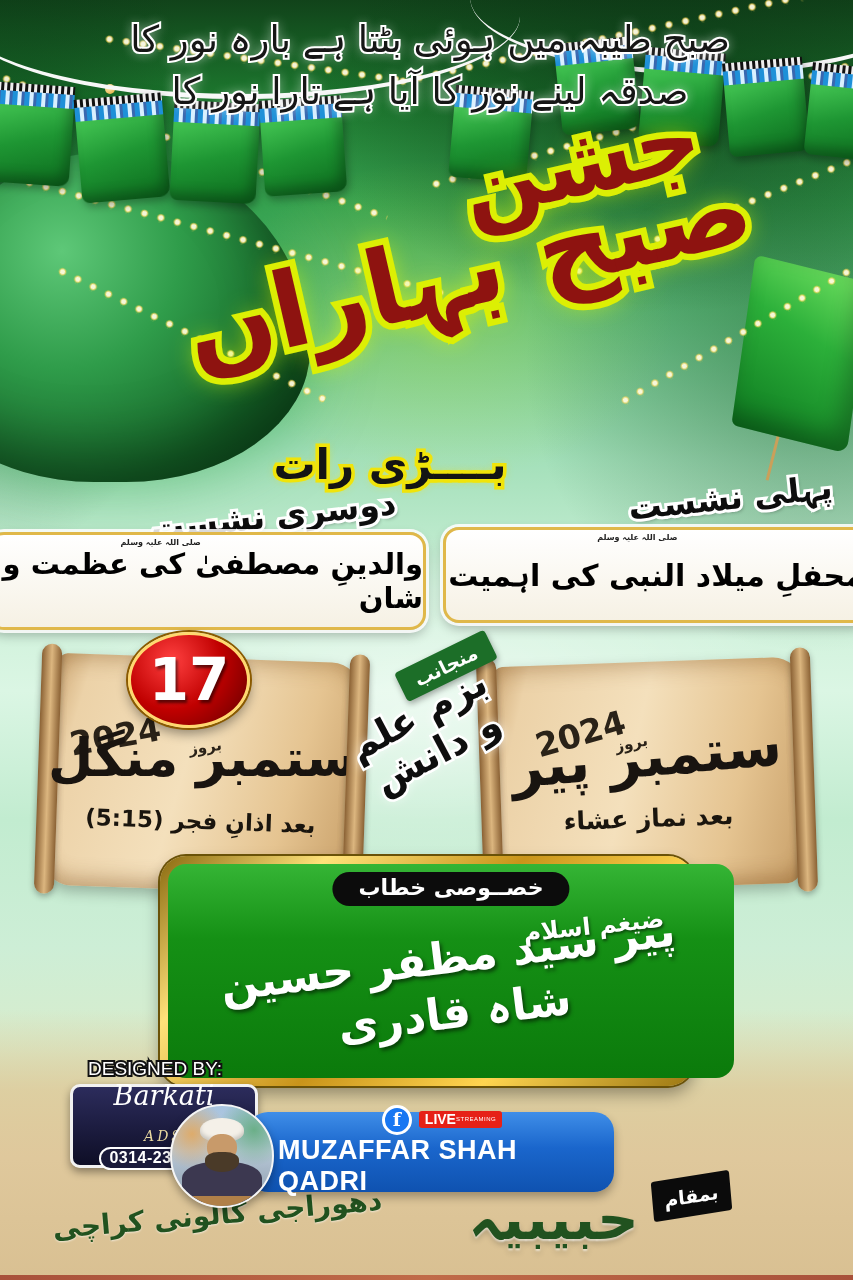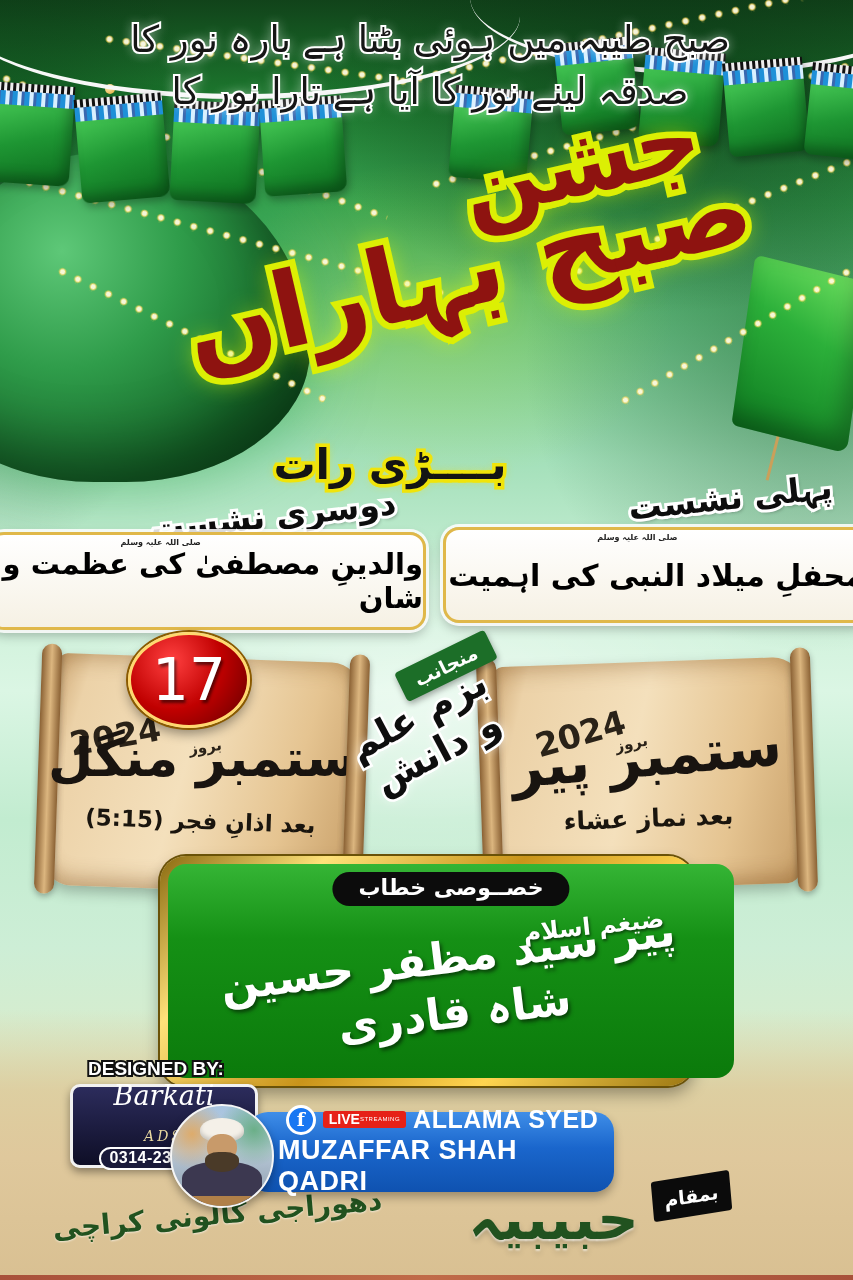--- a/index.html
+++ b/index.html
@@ -113,21 +113,21 @@
   .md{position:absolute;left:0;right:0;text-align:center;direction:rtl;font-weight:bold;color:#191410;}
   .sr .md{top:62px;font-size:56px;transform:rotate(-3deg);}
   .sl .md{top:70px;font-size:52px;transform:rotate(-2deg);}
   .tm{position:absolute;left:0;right:0;text-align:center;direction:rtl;font-weight:bold;color:#1a150e;}
   .sr .tm{top:142px;font-size:25px;}
   .sl .tm{top:150px;font-size:23px;}
   .badge{position:absolute;width:116px;height:90px;border-radius:50%;
     background:radial-gradient(circle at 35% 28%,#ff4040,#c00000 50%,#700000 92%);
     border:3px solid #ffd870;box-shadow:0 0 0 2px #8a5a00,0 6px 12px rgba(0,0,0,.4);
     display:flex;align-items:center;justify-content:center;
-    color:#fff;font-size:58px;font-weight:normal;text-shadow:2px 3px 3px rgba(0,0,0,.55);}
+    color:#fff;font-size:58px;font-weight:bold;text-shadow:2px 3px 3px rgba(0,0,0,.55);}
   .b16{left:582px;top:632px;}
   .b17{left:128px;top:632px;}
   
   .org-badge{position:absolute;left:396px;top:650px;transform:rotate(-26deg);
     background:#1c6e28;color:#fff;font-size:19px;font-weight:bold;direction:rtl;
     padding:5px 16px;border-radius:4px;box-shadow:0 3px 6px rgba(0,0,0,.35);}
   .org-name{position:absolute;left:338px;top:692px;width:180px;transform:rotate(-28deg);
     font-size:38px;font-weight:bold;color:#0e0e0e;direction:rtl;text-align:center;line-height:1.1;
     --sw:5px;--sc:#ffffff;--sglow:0 0 12px rgba(255,255,255,.9);}
   
@@ -139,21 +139,21 @@
   .pill{position:absolute;top:8px;left:50%;transform:translateX(-50%);
     background:#0c0c0c;color:#fff;font-size:22px;font-weight:bold;direction:rtl;
     padding:3px 26px 6px;border-radius:18px;white-space:nowrap;}
   .prefix{position:absolute;top:48px;right:70px;transform:rotate(-6deg);
     color:#fff;font-size:24px;font-weight:bold;direction:rtl;text-shadow:1px 2px 3px rgba(0,0,0,.55);}
   .spk{position:absolute;top:66px;left:10px;right:10px;transform:rotate(-7deg);
     color:#fff;font-size:44px;font-weight:bold;direction:rtl;text-align:center;line-height:1.25;
     text-shadow:2px 3px 4px rgba(0,0,0,.5);}
   
   .designed-label{position:absolute;left:88px;top:1058px;font-family:"Liberation Sans",sans-serif;
-    font-size:19px;font-weight:bold;color:#fff;--sw:4px;--sc:#111;}
+    font-size:19px;font-weight:normal;color:#fff;--sw:4px;--sc:#111;}
   .navy-box{position:absolute;left:70px;top:1084px;width:188px;height:84px;border-radius:10px;
     background:linear-gradient(180deg,#2c2c5c,#0e0e26);border:3px solid #f2f2f2;
     box-shadow:0 4px 8px rgba(0,0,0,.4);display:flex;flex-direction:column;align-items:center;justify-content:center;
     box-sizing:border-box;}
   .brand{font-family:"DejaVu Serif",serif;font-style:italic;font-size:27px;color:#fff;line-height:1;}
   .brand2{font-family:"DejaVu Serif",serif;font-style:italic;font-size:14px;letter-spacing:3px;color:#e8d8a0;line-height:1.1;margin-top:20px;}
   .phone{margin-top:3px;border:2px solid #fff;border-radius:12px;padding:0 8px 1px;
     background:#1a1a3a;color:#fff;font-family:"Liberation Sans",sans-serif;font-size:16px;font-weight:bold;letter-spacing:.5px;}
   
   .photo{position:absolute;left:170px;top:1104px;width:100px;height:100px;border-radius:50%;overflow:hidden;
@@ -323,21 +323,20 @@
     <div class="phone">0314-2363236</div>
   </div>
 
   <div class="live-bar">
     <div class="lrow1">
       <div class="fb">f</div>
       <div class="live">
         <span class="live-t">LIVE</span>
         <span class="live-s">STREAMING</span>
       </div>
-      <div class="ln1">ALLAMA SYED</div>
     </div>
     <div class="ln2">MUZAFFAR SHAH QADRI</div>
   </div>
 
   <div class="photo">
     <div class="ph-body"></div>
     <div class="ph-desk"></div>
     <div class="ph-turban"></div>
     <div class="ph-face"></div>
     <div class="ph-beard"></div>

